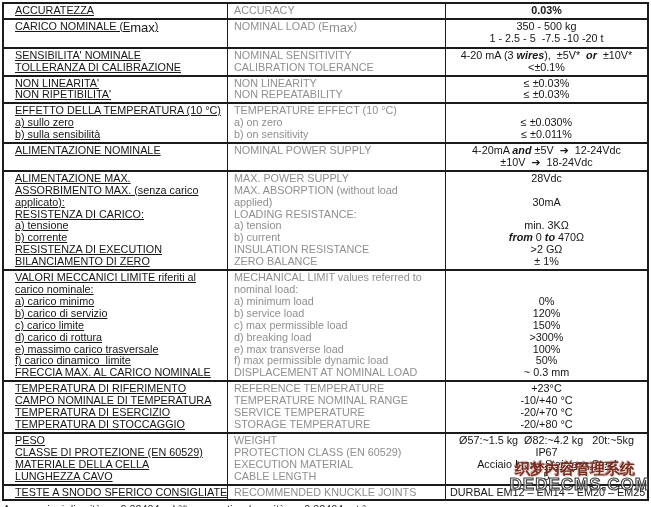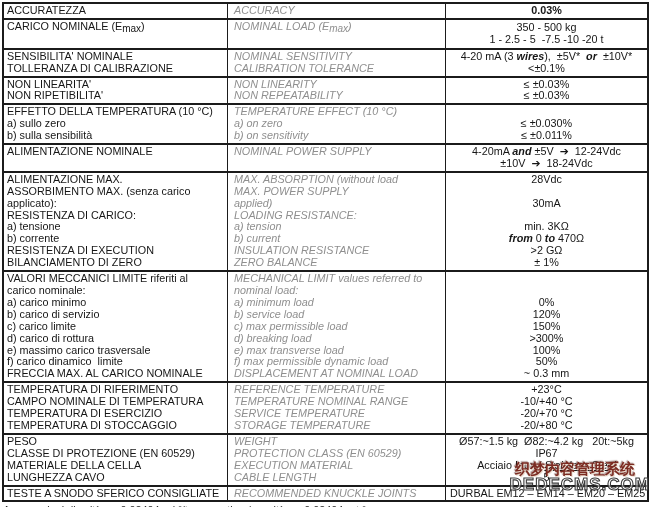--- a/index.html
+++ b/index.html
@@ -21,40 +21,40 @@
     display: grid;
     grid-template-columns: 223px 218px 1fr;
     border-top: 2px solid #1b1b1b;
   }
   .sec-row:first-child { border-top: none; }
   .cell {
     padding: 1px 4px;
     display: flex; flex-direction: column; justify-content: center;
     overflow: hidden;
   }
-  .cell-it { padding-left: 3px; }
+  .cell-it { padding-left: 11px; text-decoration: underline; }
   .cell-en {
     border-left: 1.5px solid #1b1b1b;
-    color: #8f8f8f; font-style: italic;
+    color: #8f8f8f; 
     padding-left: 6px;
   }
   .cell-val {
     border-left: 1.5px solid #1b1b1b;
     text-align: center;
   }
   .line {
     font-size: 10.8px;
     line-height: 11.9px;
     min-height: 11.9px;
     white-space: pre;
   }
   .seg-i { font-style: italic; font-weight: bold; }
   .seg-u { font-style: italic; text-decoration: underline; }
   .seg-b { font-weight: 700; }
-  .seg-sub { font-size: 10px; vertical-align: -2px; }
+  .seg-sub { font-size: 13px; vertical-align: -2px; }
 
   .footnote {
     margin-left: 3px;
     font-size: 10.8px;
     line-height: 12.5px;
     white-space: pre;
     color: #2a2a2a;
   }
 
   .wm-cn {
@@ -173,22 +173,22 @@
           <div class="line">ALIMENTAZIONE MAX.</div>
           <div class="line">ASSORBIMENTO MAX. (senza carico</div>
           <div class="line">applicato):</div>
           <div class="line">RESISTENZA DI CARICO:</div>
           <div class="line">a) tensione</div>
           <div class="line">b) corrente</div>
           <div class="line">RESISTENZA DI EXECUTION</div>
           <div class="line">BILANCIAMENTO DI ZERO</div>
         </div>
         <div class="cell cell-en">
+          <div class="line">MAX. POWER SUPPLY</div>
           <div class="line">MAX. ABSORPTION (without load</div>
-          <div class="line">MAX. POWER SUPPLY</div>
           <div class="line">applied)</div>
           <div class="line">LOADING RESISTANCE:</div>
           <div class="line">a) tension</div>
           <div class="line">b) current</div>
           <div class="line">INSULATION RESISTANCE</div>
           <div class="line">ZERO BALANCE</div>
         </div>
         <div class="cell cell-val">
           <div class="line">28Vdc</div>
           <div class="line"></div>

